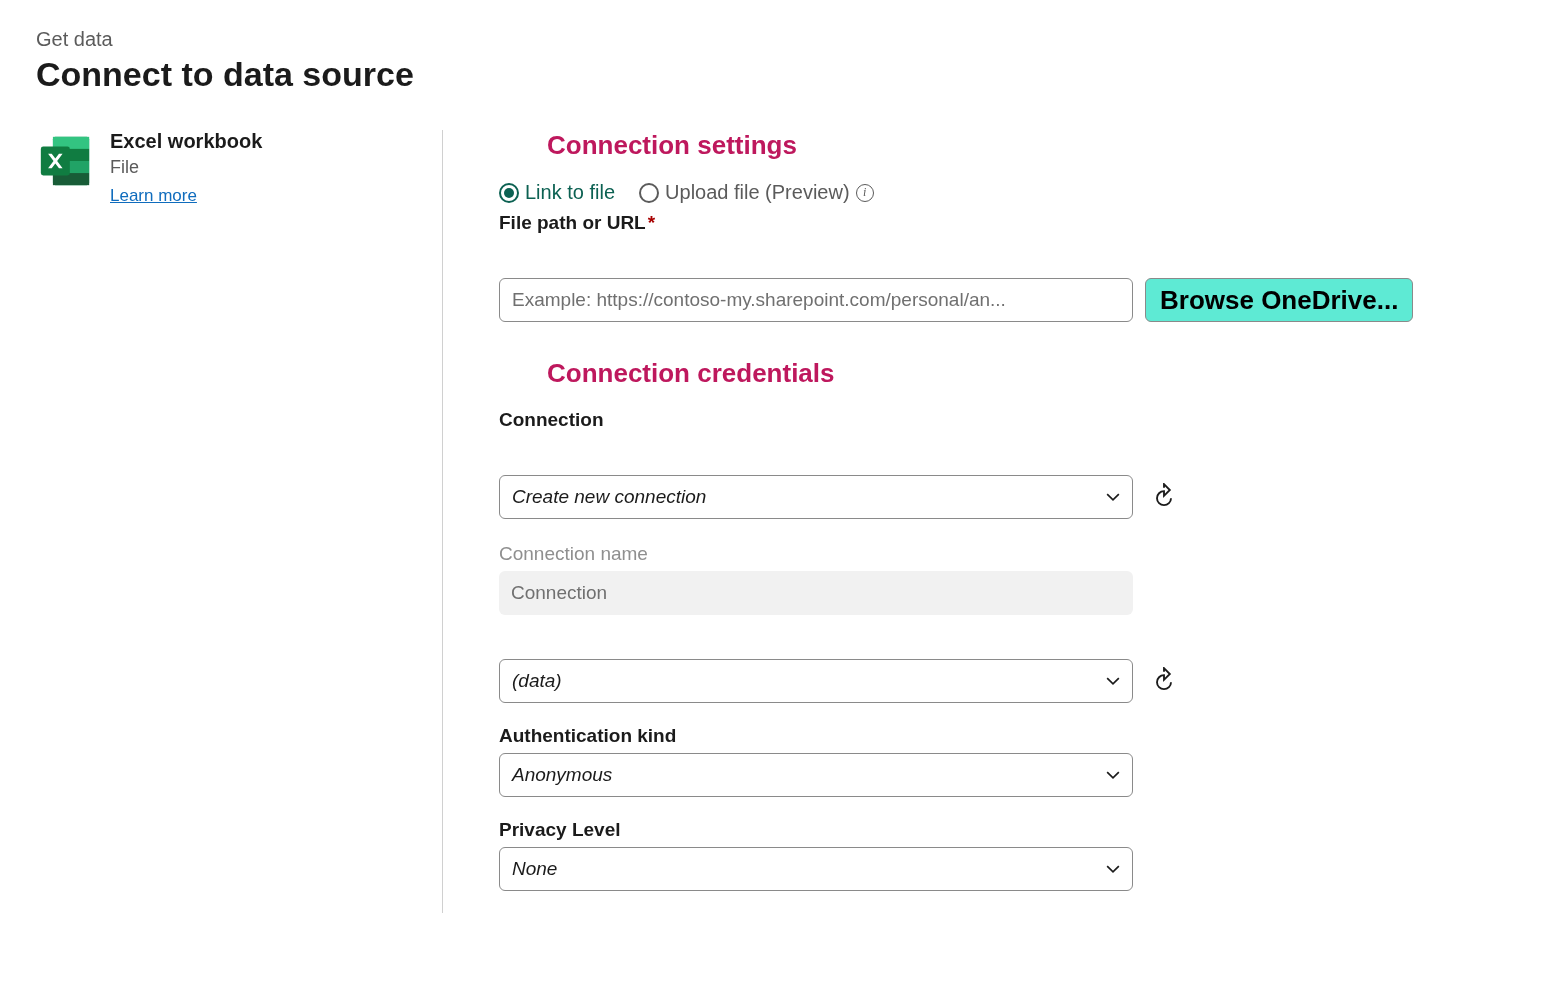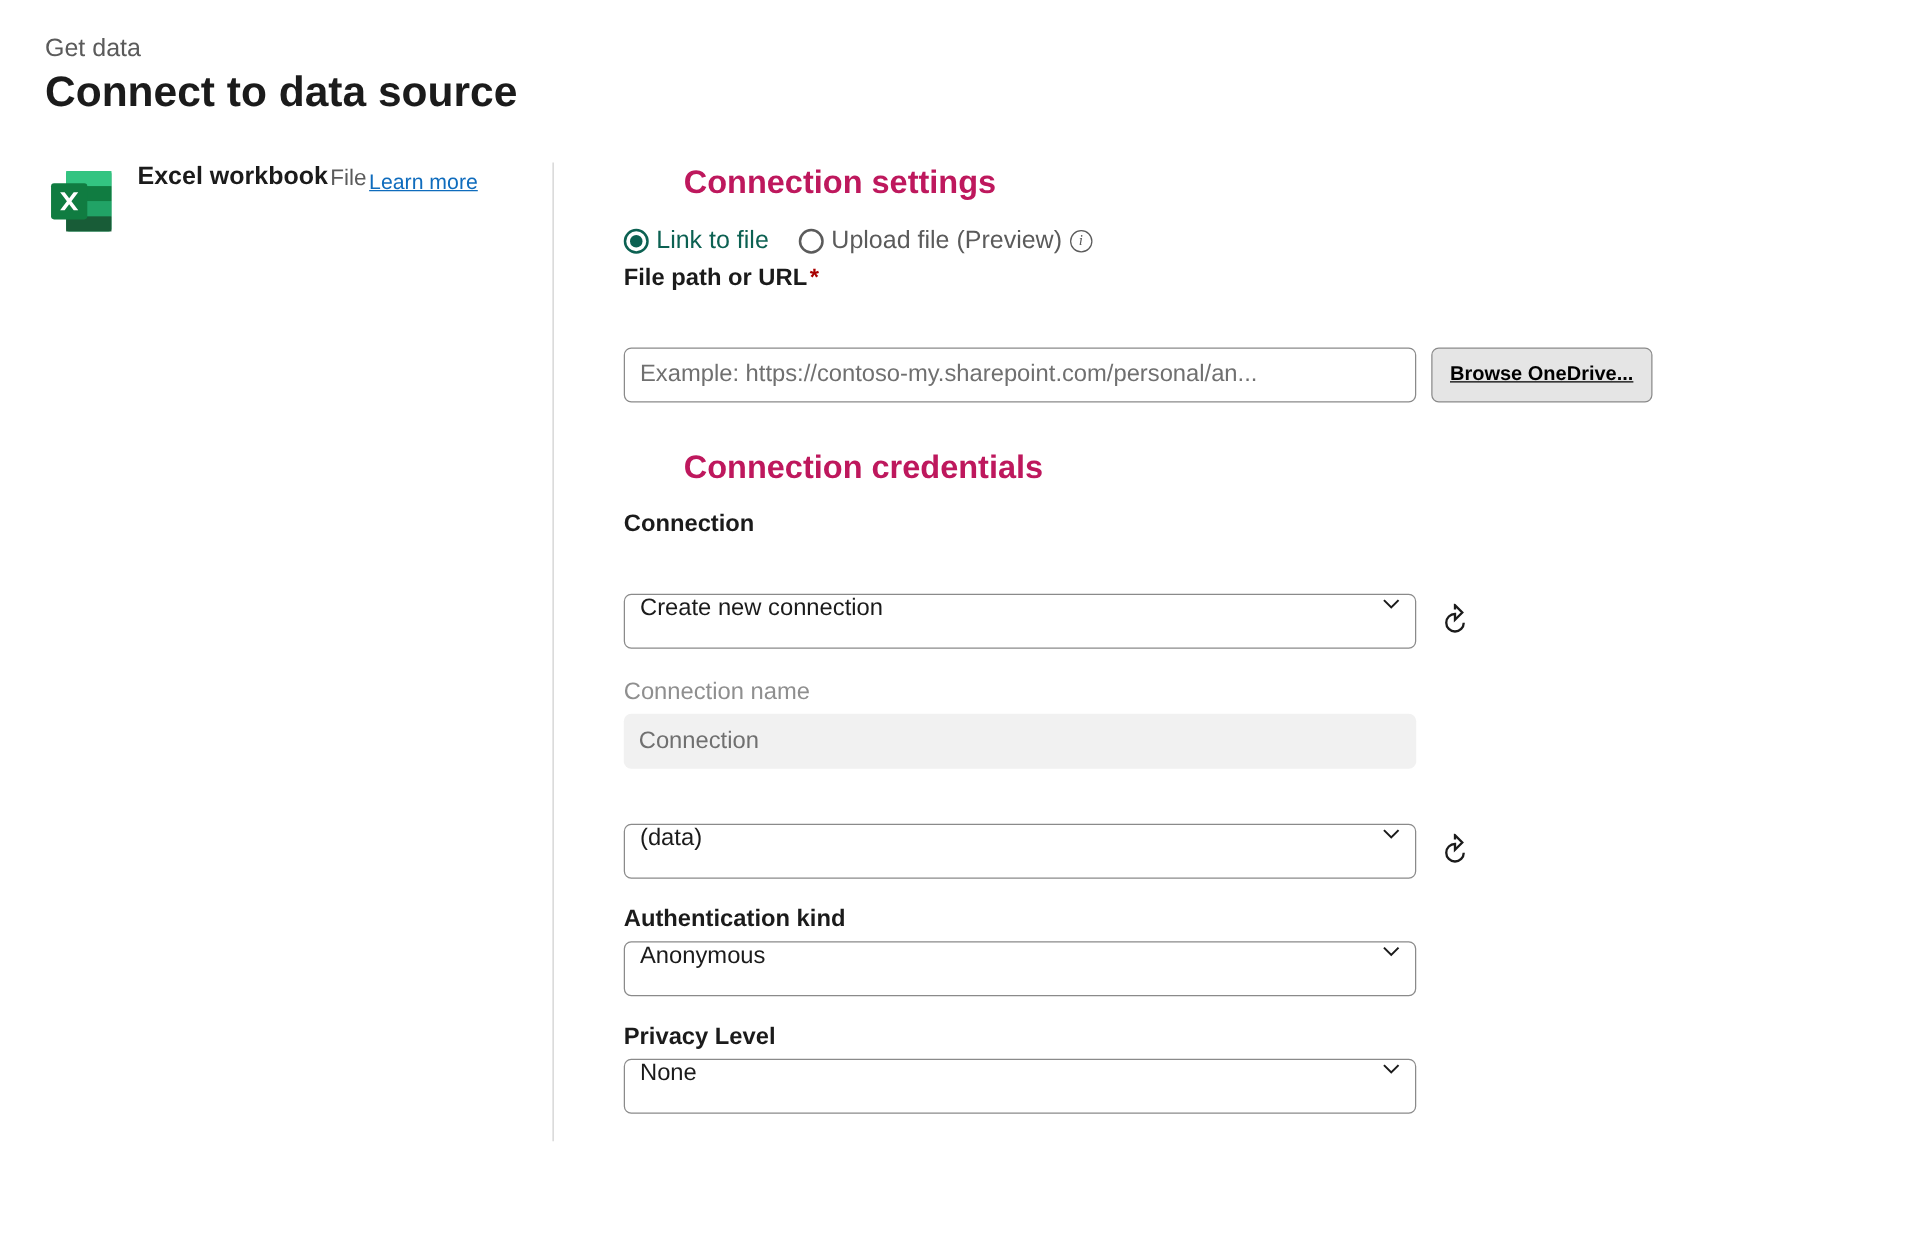--- a/index.html
+++ b/index.html
@@ -34,20 +34,21 @@
       gap: 16px;
     }
     .excel-icon {
       width: 58px;
       height: 58px;
       flex-shrink: 0;
       margin-top: 2px;
     }
     .source-meta {
       display: flex;
+      flex-direction: column;
       gap: 2px;
     }
     .source-title {
       font-size: 20px;
       font-weight: 600;
       color: #1b1b1b;
     }
     .source-kind {
       font-size: 18px;
       color: #5b5b5b;
@@ -143,40 +144,41 @@
     .text-input::placeholder { color: #707070; }
     .text-input.disabled {
       background: #f1f1f1;
       border: none;
       color: #8f8f8f;
     }
     .browse-btn {
       height: 44px;
       border: 1px solid #8a8a8a;
       border-radius: 6px;
-      background: #e5e5e5;
+      background: #5eead4;
       padding: 0 14px;
-      font-size: 16px;
+      font-size: 26px;
       font-weight: 600;
       cursor: pointer;
       white-space: nowrap;
-      text-decoration: underline;
     }
     .select-wrap {
       height: 44px;
       border: 1px solid #8a8a8a;
       border-radius: 6px;
       background: #fff;
       width: 634px;
       display: flex;
+      align-items: center;
       justify-content: space-between;
-      padding: 0 12px;
+      padding: 12px 12px;
       font-size: 19px;
       color: #1b1b1b;
       cursor: pointer;
+      font-style: italic;
     }
     .chevron {
       width: 14px; height: 14px;
       display: inline-flex;
     }
     .refresh-btn {
       width: 38px; height: 38px;
       display: inline-flex;
       align-items: center;
       justify-content: center;

